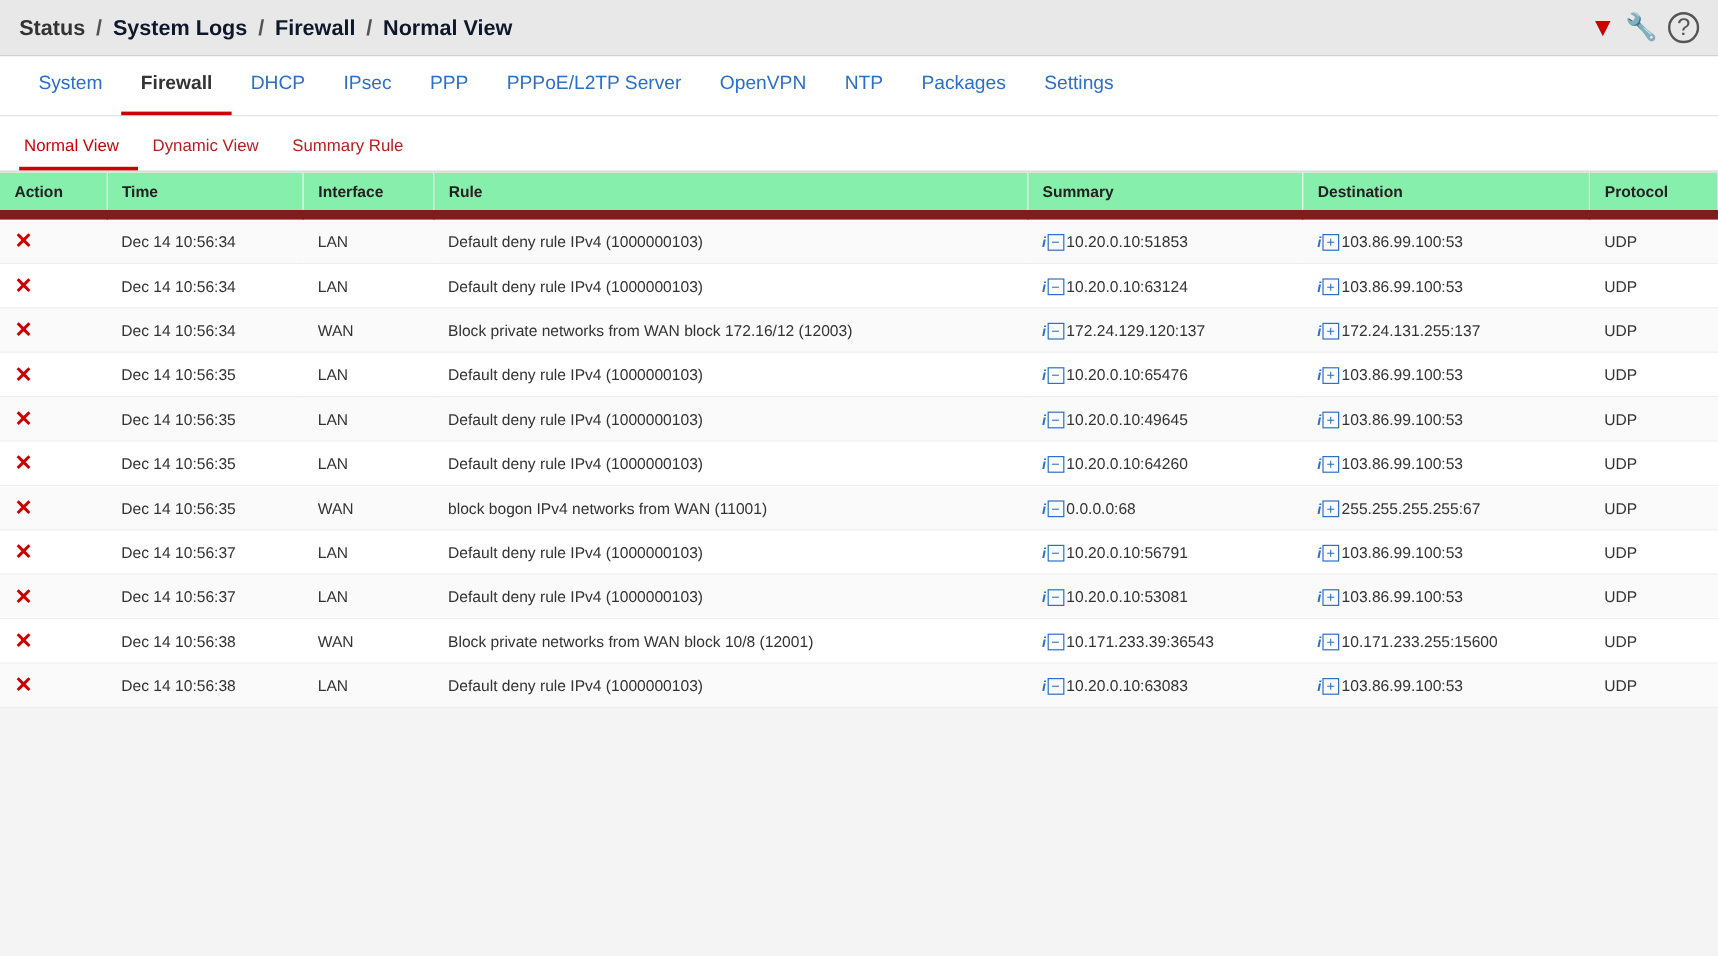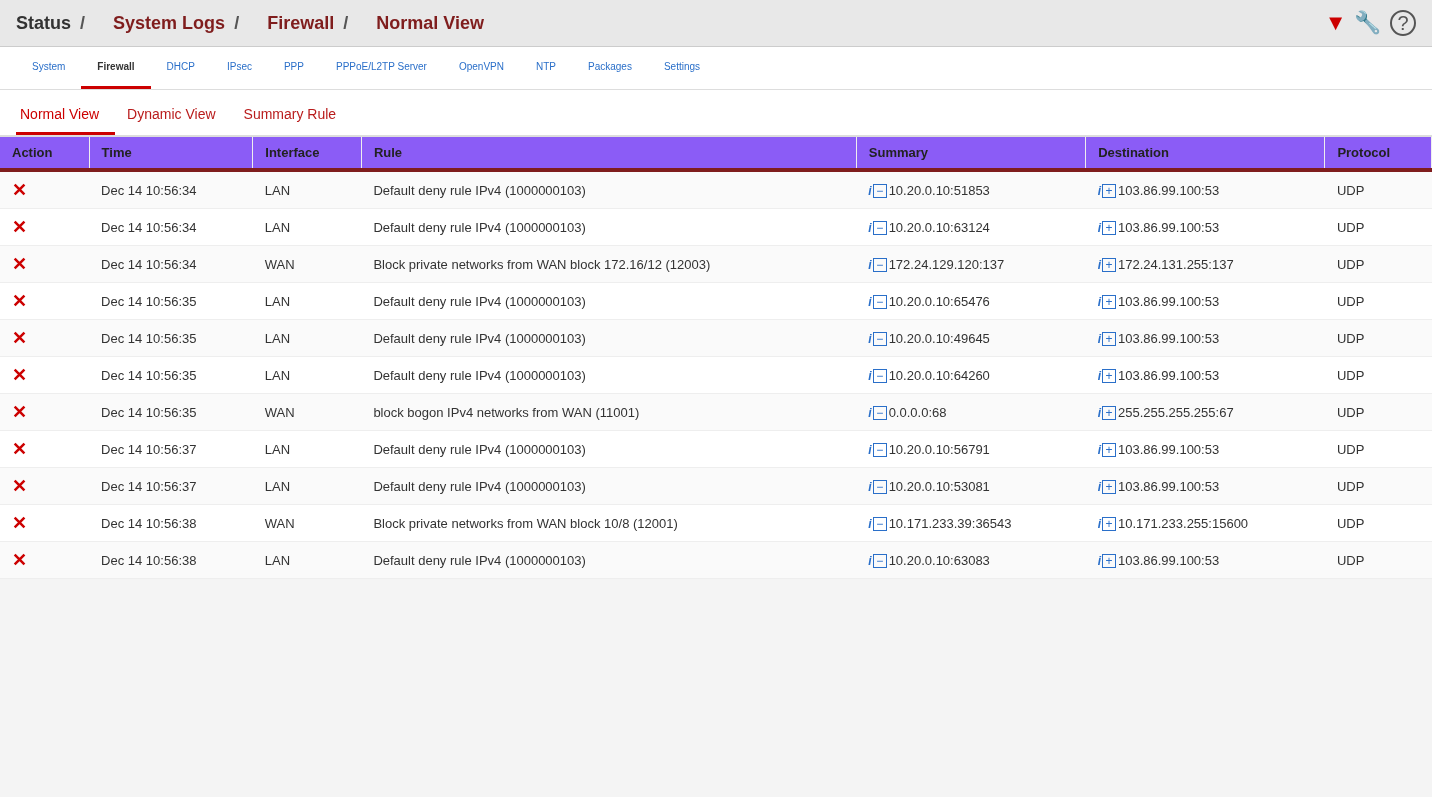--- a/index.html
+++ b/index.html
@@ -13,40 +13,40 @@
       display: flex;
       align-items: center;
       justify-content: space-between;
     }
     .breadcrumb {
       font-size: 18px;
       font-weight: 600;
       color: #333;
     }
     .breadcrumb span.sep { color: #555; margin: 0 4px; }
-    .breadcrumb a { color: #7f1d1d; text-decoration: none; margin-left: 19px; }
+    .breadcrumb a { color: #0f172a; text-decoration: none; }
     .top-icons { display: flex; gap: 8px; align-items: center; }
     .top-icon { font-size: 22px; color: #c00; cursor: pointer; }
     .top-icon.wrench { color: #555; }
     .top-icon.help { color: #555; }
 
     
     .tab-nav {
       background: #fff;
       border-bottom: 1px solid #ddd;
       padding: 0 16px;
       display: flex;
       gap: 0;
     }
     .tab-nav a {
       display: inline-block;
       padding: 14px 16px;
       text-decoration: none;
       color: #2a6fc9;
-      font-size: 10px;
+      font-size: 16px;
       border-bottom: 3px solid transparent;
       white-space: nowrap;
     }
     .tab-nav a.active {
       color: #333;
       border-bottom: 3px solid #c00;
       font-weight: 600;
     }
 
     
@@ -81,22 +81,22 @@
       font-size: 14px;
       font-weight: 600;
     }
 
     table {
       width: 100%;
       border-collapse: collapse;
       font-size: 13px;
     }
     thead tr {
-      background: #8b5cf6;
-      border-bottom: 4px solid #7f1d1d;
+      background: #86efac;
+      border-bottom: 8px solid #7f1d1d;
     }
     thead th {
       text-align: left;
       padding: 8px 12px;
       font-weight: 700;
       color: #222;
       border-right: 1px solid #eee;
     }
     tbody tr {
       border-bottom: 1px solid #eee;

